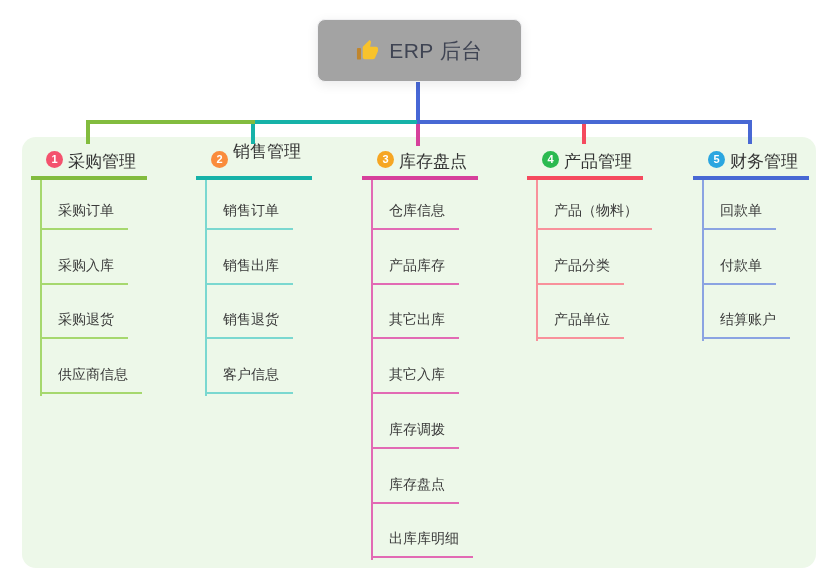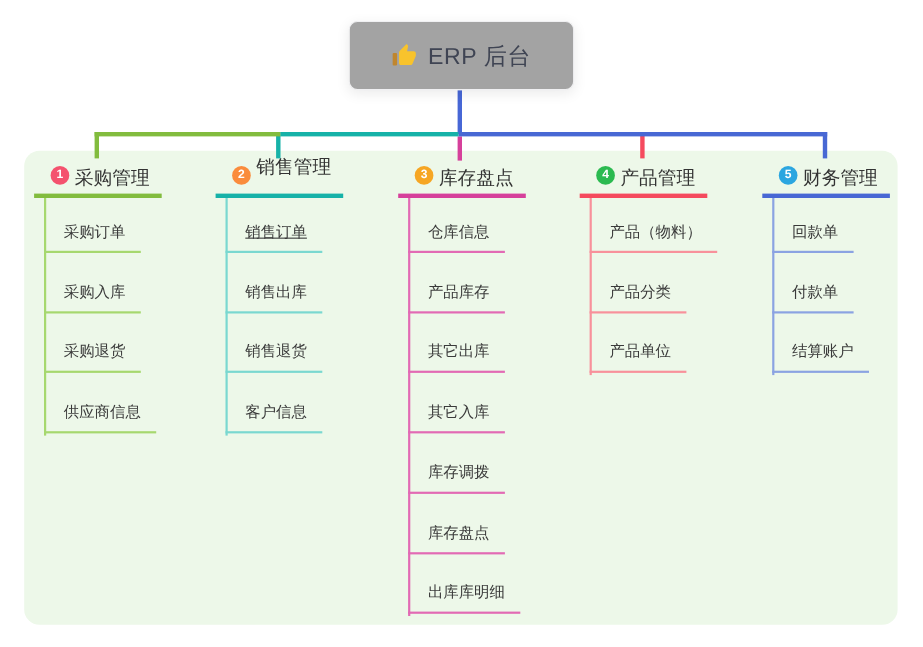--- a/index.html
+++ b/index.html
@@ -101,21 +101,21 @@
       <div class="sub-vline" style="left: 40px; top: 180px; height: 216px; background: rgb(166, 216, 110);"></div>
       <div class="sub-item" style="left: 40px; top: 194px; border-bottom-color: rgb(166, 216, 110);">采购订单</div>
       <div class="sub-item" style="left: 40px; top: 249px; border-bottom-color: rgb(166, 216, 110);">采购入库</div>
       <div class="sub-item" style="left: 40px; top: 303px; border-bottom-color: rgb(166, 216, 110);">采购退货</div>
       <div class="sub-item" style="left: 40px; top: 358px; border-bottom-color: rgb(166, 216, 110);">供应商信息</div>
       <div style="position: absolute; left: 251px; top: 120px; width: 4px; height: 24px; background: rgb(22, 178, 168); z-index: 1;"></div>
       <div class="badge" style="left: 211px; top: 151px; background: rgb(250, 140, 60);">2</div>
       <div class="branch-label" style="left: 233px; top: 140px;">销售管理</div>
       <div class="branch-underline" style="left: 196px; top: 176px; width: 116px; background: rgb(22, 178, 168);"></div>
       <div class="sub-vline" style="left: 205px; top: 180px; height: 216px; background: rgb(122, 216, 208);"></div>
-      <div class="sub-item" style="left: 205px; top: 194px; border-bottom-color: rgb(122, 216, 208); text-decoration: underline;">销售订单</div>
+      <div class="sub-item" style="left: 205px; top: 194px; border-bottom-color: rgb(122, 216, 208);">销售订单</div>
       <div class="sub-item" style="left: 205px; top: 249px; border-bottom-color: rgb(122, 216, 208);">销售出库</div>
       <div class="sub-item" style="left: 205px; top: 303px; border-bottom-color: rgb(122, 216, 208);">销售退货</div>
       <div class="sub-item" style="left: 205px; top: 358px; border-bottom-color: rgb(122, 216, 208);">客户信息</div>
       <div style="position: absolute; left: 416px; top: 124px; width: 4px; height: 22px; background: rgb(214, 64, 155); z-index: 1;"></div>
       <div class="badge" style="left: 377px; top: 151px; background: rgb(246, 166, 35);">3</div>
       <div class="branch-label" style="left: 399px; top: 150px;">库存盘点</div>
       <div class="branch-underline" style="left: 362px; top: 176px; width: 116px; background: rgb(214, 64, 155);"></div>
       <div class="sub-vline" style="left: 371px; top: 180px; height: 380px; background: rgb(226, 106, 180);"></div>
       <div class="sub-item" style="left: 371px; top: 194px; border-bottom-color: rgb(226, 106, 180);">仓库信息</div>
       <div class="sub-item" style="left: 371px; top: 249px; border-bottom-color: rgb(226, 106, 180);">产品库存</div>

